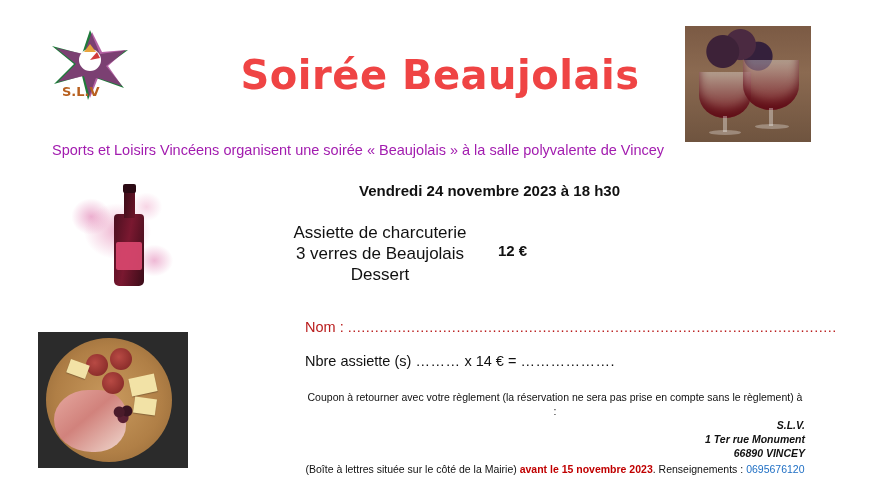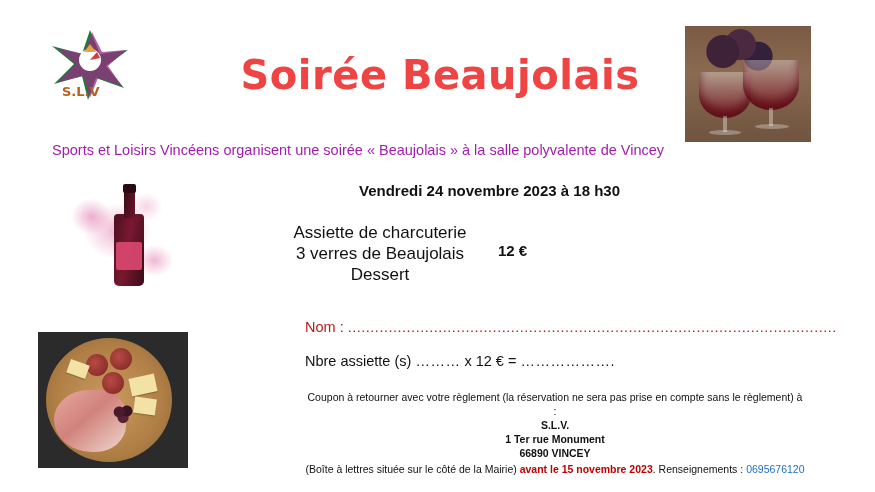--- a/index.html
+++ b/index.html
@@ -111,21 +111,21 @@
   .footer {
     position: absolute;
     left: 305px;
     top: 390px;
     width: 500px;
     font-size: 10.5px;
     color: #111111;
     line-height: 14px;
   }
   .footer .line-1 { text-align: center; }
-  .footer .center { text-align: center; font-weight: bold; }
+  .footer .center { text-align: right; font-weight: bold; font-style: italic; }
   .footer .last { text-align: center; margin-top: 2px; }
   .red { color: #c00000; font-weight: bold; }
   .blue { color: #1f6fc4; }
 
   
   .img-wine-glasses {
     position: absolute;
     right: 32px;
     top: 26px;
     width: 126px;
@@ -342,21 +342,21 @@
   </div>
 
   <div class="field-nom">
     <span>Nom :</span>
     <span class="dots">............................................................................................................</span>
   </div>
 
   <div class="field-nbre">
     <span>Nbre assiette (s)</span>
     <span class="dots">………</span>
-    <span>x 12 € =</span>
+    <span>x 14 € =</span>
     <span class="dots">……………….</span>
   </div>
 
   <div class="footer">
     <div class="line-1">Coupon à retourner  avec votre règlement (la réservation ne sera pas prise en compte sans le règlement) à :</div>
     <div class="center">S.L.V.</div>
     <div class="center">1 Ter rue Monument</div>
     <div class="center">66890 VINCEY</div>
     <div class="last">
       <span>(Boîte à lettres située sur le côté de la Mairie)</span>

